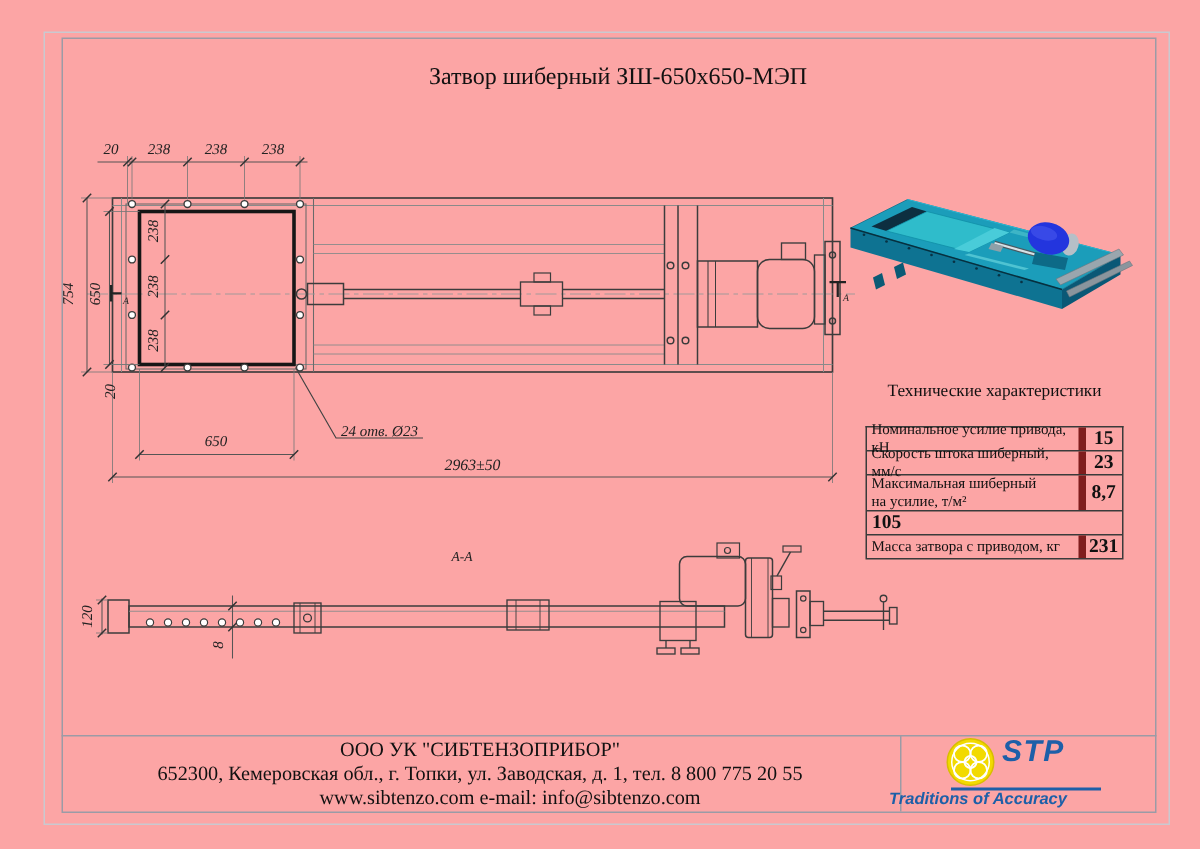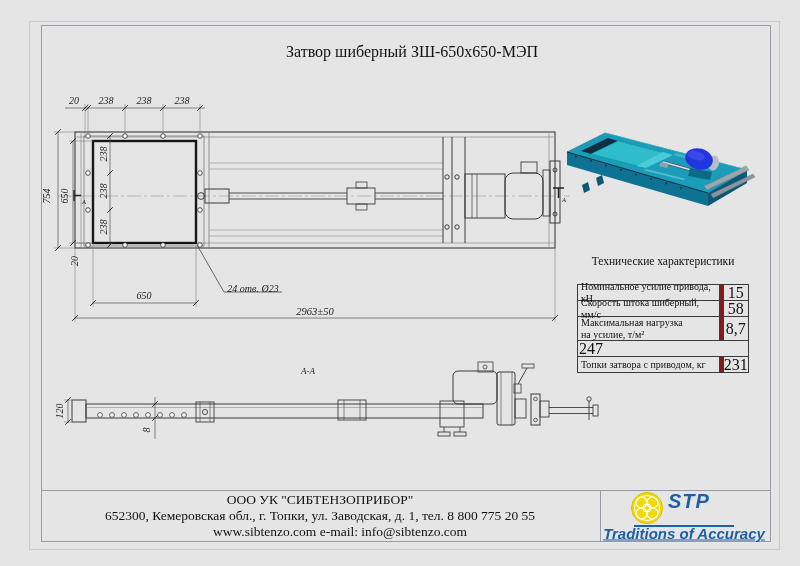--- a/index.html
+++ b/index.html
@@ -1,49 +1,49 @@
 <!DOCTYPE html>
 <html><head>
 <meta charset="utf-8">
 <style>
   html,body{margin:0;padding:0;background:#fff;}
-  #sheet{position:relative;width:800px;height:566px;background:#e5e5e5;overflow:hidden;
+  #sheet{position:relative;width:800px;height:566px;background:#fca5a5;overflow:hidden;
          font-family:"Liberation Serif",serif;color:#111;}
   .abs{position:absolute;}
   
   #frame-outer{left:29px;top:21px;width:749px;height:527px;border:1px solid #c9c9d0;}
   #frame-inner{left:41px;top:25px;width:728px;height:515px;border:1px solid #9b9ba6;}
   #footer-line{left:41px;top:490px;width:730px;height:1px;background:#9b9ba6;}
   #footer-divider{left:600px;top:490px;width:1px;height:51px;background:#9b9ba6;}
   
   #title{left:412px;top:52px;transform:translate(-50%,-50%);font-size:16px;white-space:nowrap;}
   .dim{font-style:italic;font-size:10px;color:#222;white-space:nowrap;
        transform:translate(-50%,-50%);}
   .dim.rot{transform:translate(-50%,-50%) rotate(-90deg);}
   .dim.tiny{font-size:6.5px;}
   #spec-heading{left:663px;top:261px;transform:translate(-50%,-50%);font-size:11.5px;white-space:nowrap;}
   
   #spec-table{left:577px;top:284px;width:170px;border:1px solid #3a3a3a;border-bottom:none;
               font-size:10px;line-height:1.12;}
   .spec-row{display:flex;border-bottom:1px solid #3a3a3a;}
   .spec-label{width:144px;border-right:5px solid #7f1d1d;padding:1px 2px 1px 3px;
               display:flex;flex-direction:column;justify-content:center;}
-  .spec-value{width:26px;display:flex;align-items:center;justify-content:center;font-size:16px;}
+  .spec-value{width:26px;display:flex;align-items:center;justify-content:center;font-size:13px;font-weight:bold;}
   
   .foot{left:320px;transform:translateX(-50%);font-size:13.5px;white-space:nowrap;}
   #foot-company{top:492px;}
   #foot-address{top:508px;}
   #foot-web{top:524px;margin-left:20px;}
   
   #logo-stp{left:668px;top:490px;font-family:"Liberation Sans",sans-serif;
             font-size:20px;font-weight:bold;font-style:italic;color:#1d5fa8;letter-spacing:1px;}
   #logo-rule{left:634px;top:525px;width:100px;height:2px;background:#1d5fa8;}
-  #logo-tagline{left:684px;top:533px;transform:translate(-50%,-50%);
-            font-family:"Liberation Sans",sans-serif;font-size:15px;font-weight:bold;
-            font-style:italic;color:#1d5fa8;white-space:nowrap;text-decoration:underline;}
+  #logo-tagline{left:652px;top:533px;transform:translate(-50%,-50%);
+            font-family:"Liberation Sans",sans-serif;font-size:11px;font-weight:bold;
+            font-style:italic;color:#1d5fa8;white-space:nowrap;}
   svg{display:block;}
 </style>
 </head>
 <body>
 
 <div id="sheet">
 
   <div class="abs" id="frame-outer"></div>
   <div class="abs" id="frame-inner"></div>
   <div class="abs" id="footer-line"></div>
@@ -260,35 +260,35 @@
           <span>Номинальное усилие привода, кН</span>
           <span></span>
         </div>
       <div class="spec-value">15</div>
     </div>
     <div class="spec-row" style="height:15px">
       <div class="spec-label">
           <span>Скорость штока шиберный, мм/с</span>
           <span></span>
         </div>
-      <div class="spec-value">58</div>
+      <div class="spec-value">23</div>
     </div>
     <div class="spec-row" style="height:23px">
       <div class="spec-label">
-          <span>Максимальная нагрузка</span>
+          <span>Максимальная шиберный</span>
           <span>на усилие, т/м²</span>
         </div>
       <div class="spec-value">8,7</div>
     </div>
     <div class="spec-row" style="height:15px">
-      <div class="spec-value">247</div>
+      <div class="spec-value">105</div>
     </div>
     <div class="spec-row" style="height:15px">
       <div class="spec-label">
-          <span>Топки затвора с приводом, кг</span>
+          <span>Масса затвора с приводом, кг</span>
           <span></span>
         </div>
       <div class="spec-value">231</div>
     </div>
   </div>
 
   <div class="abs foot" id="foot-company">ООО УК "СИБТЕНЗОПРИБОР"</div>
   <div class="abs foot" id="foot-address">652300, Кемеровская обл., г. Топки, ул. Заводская, д. 1, тел. 8 800 775 20 55</div>
   <div class="abs foot" id="foot-web">www.sibtenzo.com e-mail: info@sibtenzo.com</div>
 

